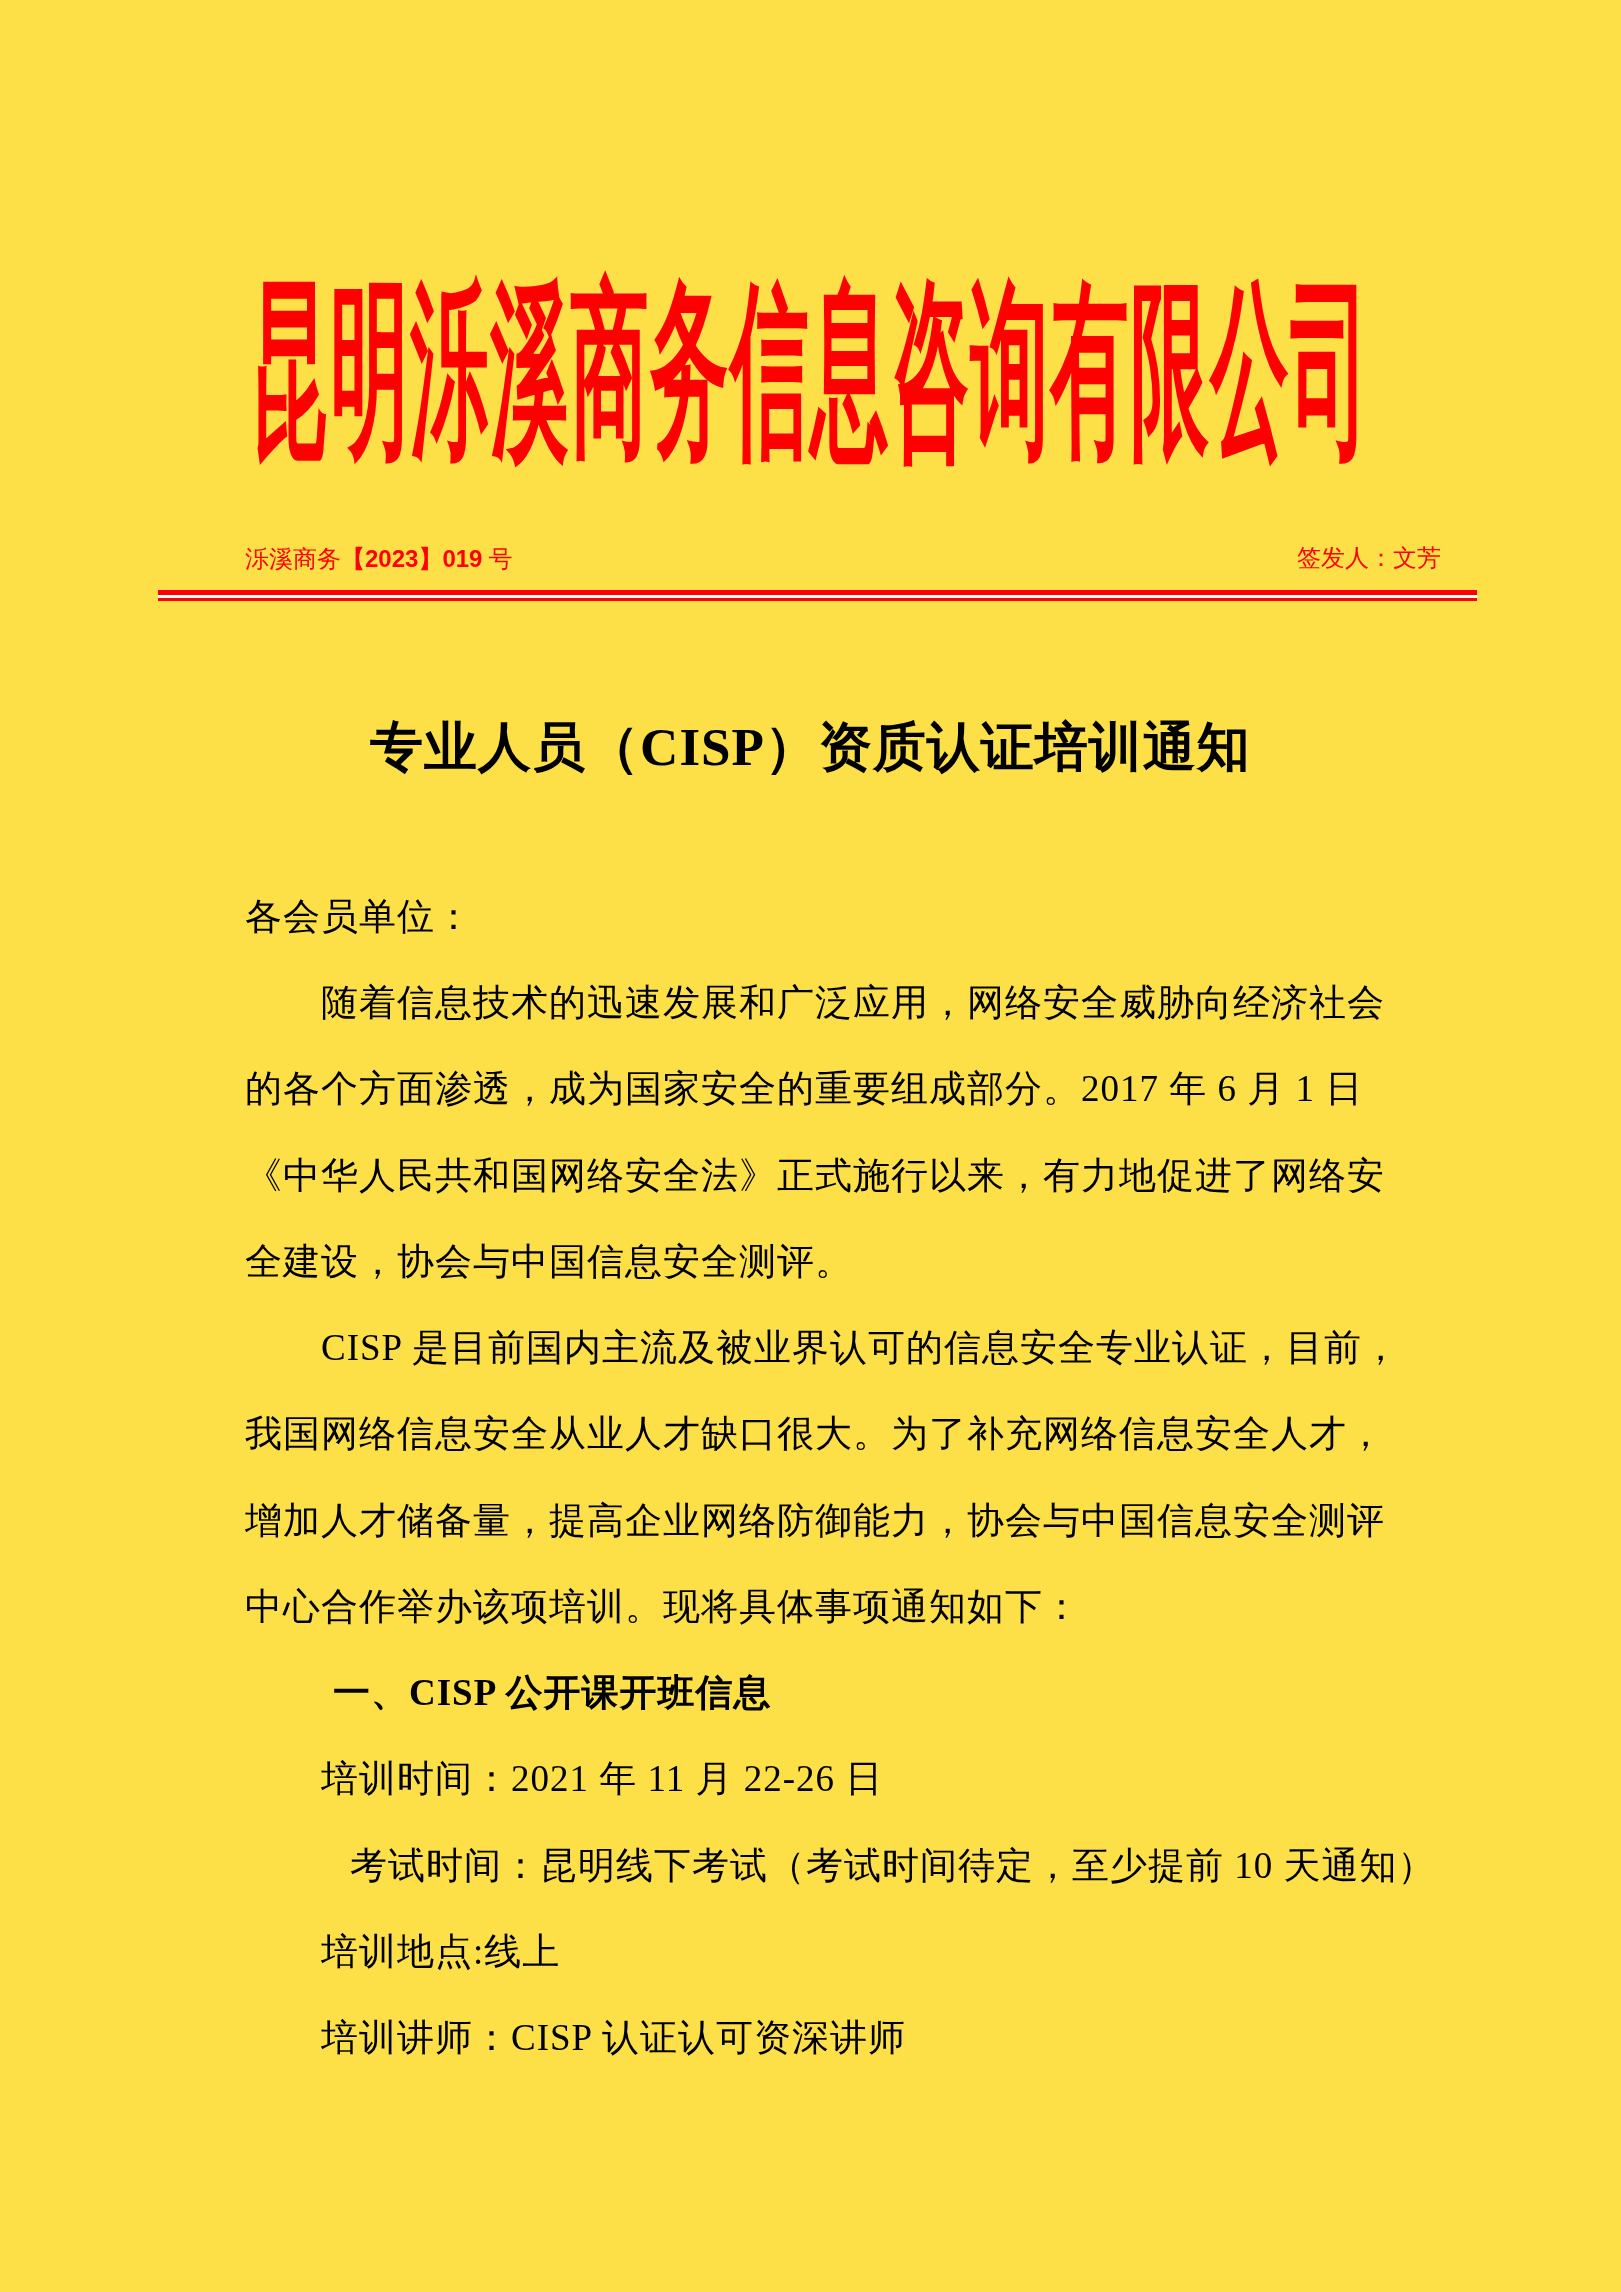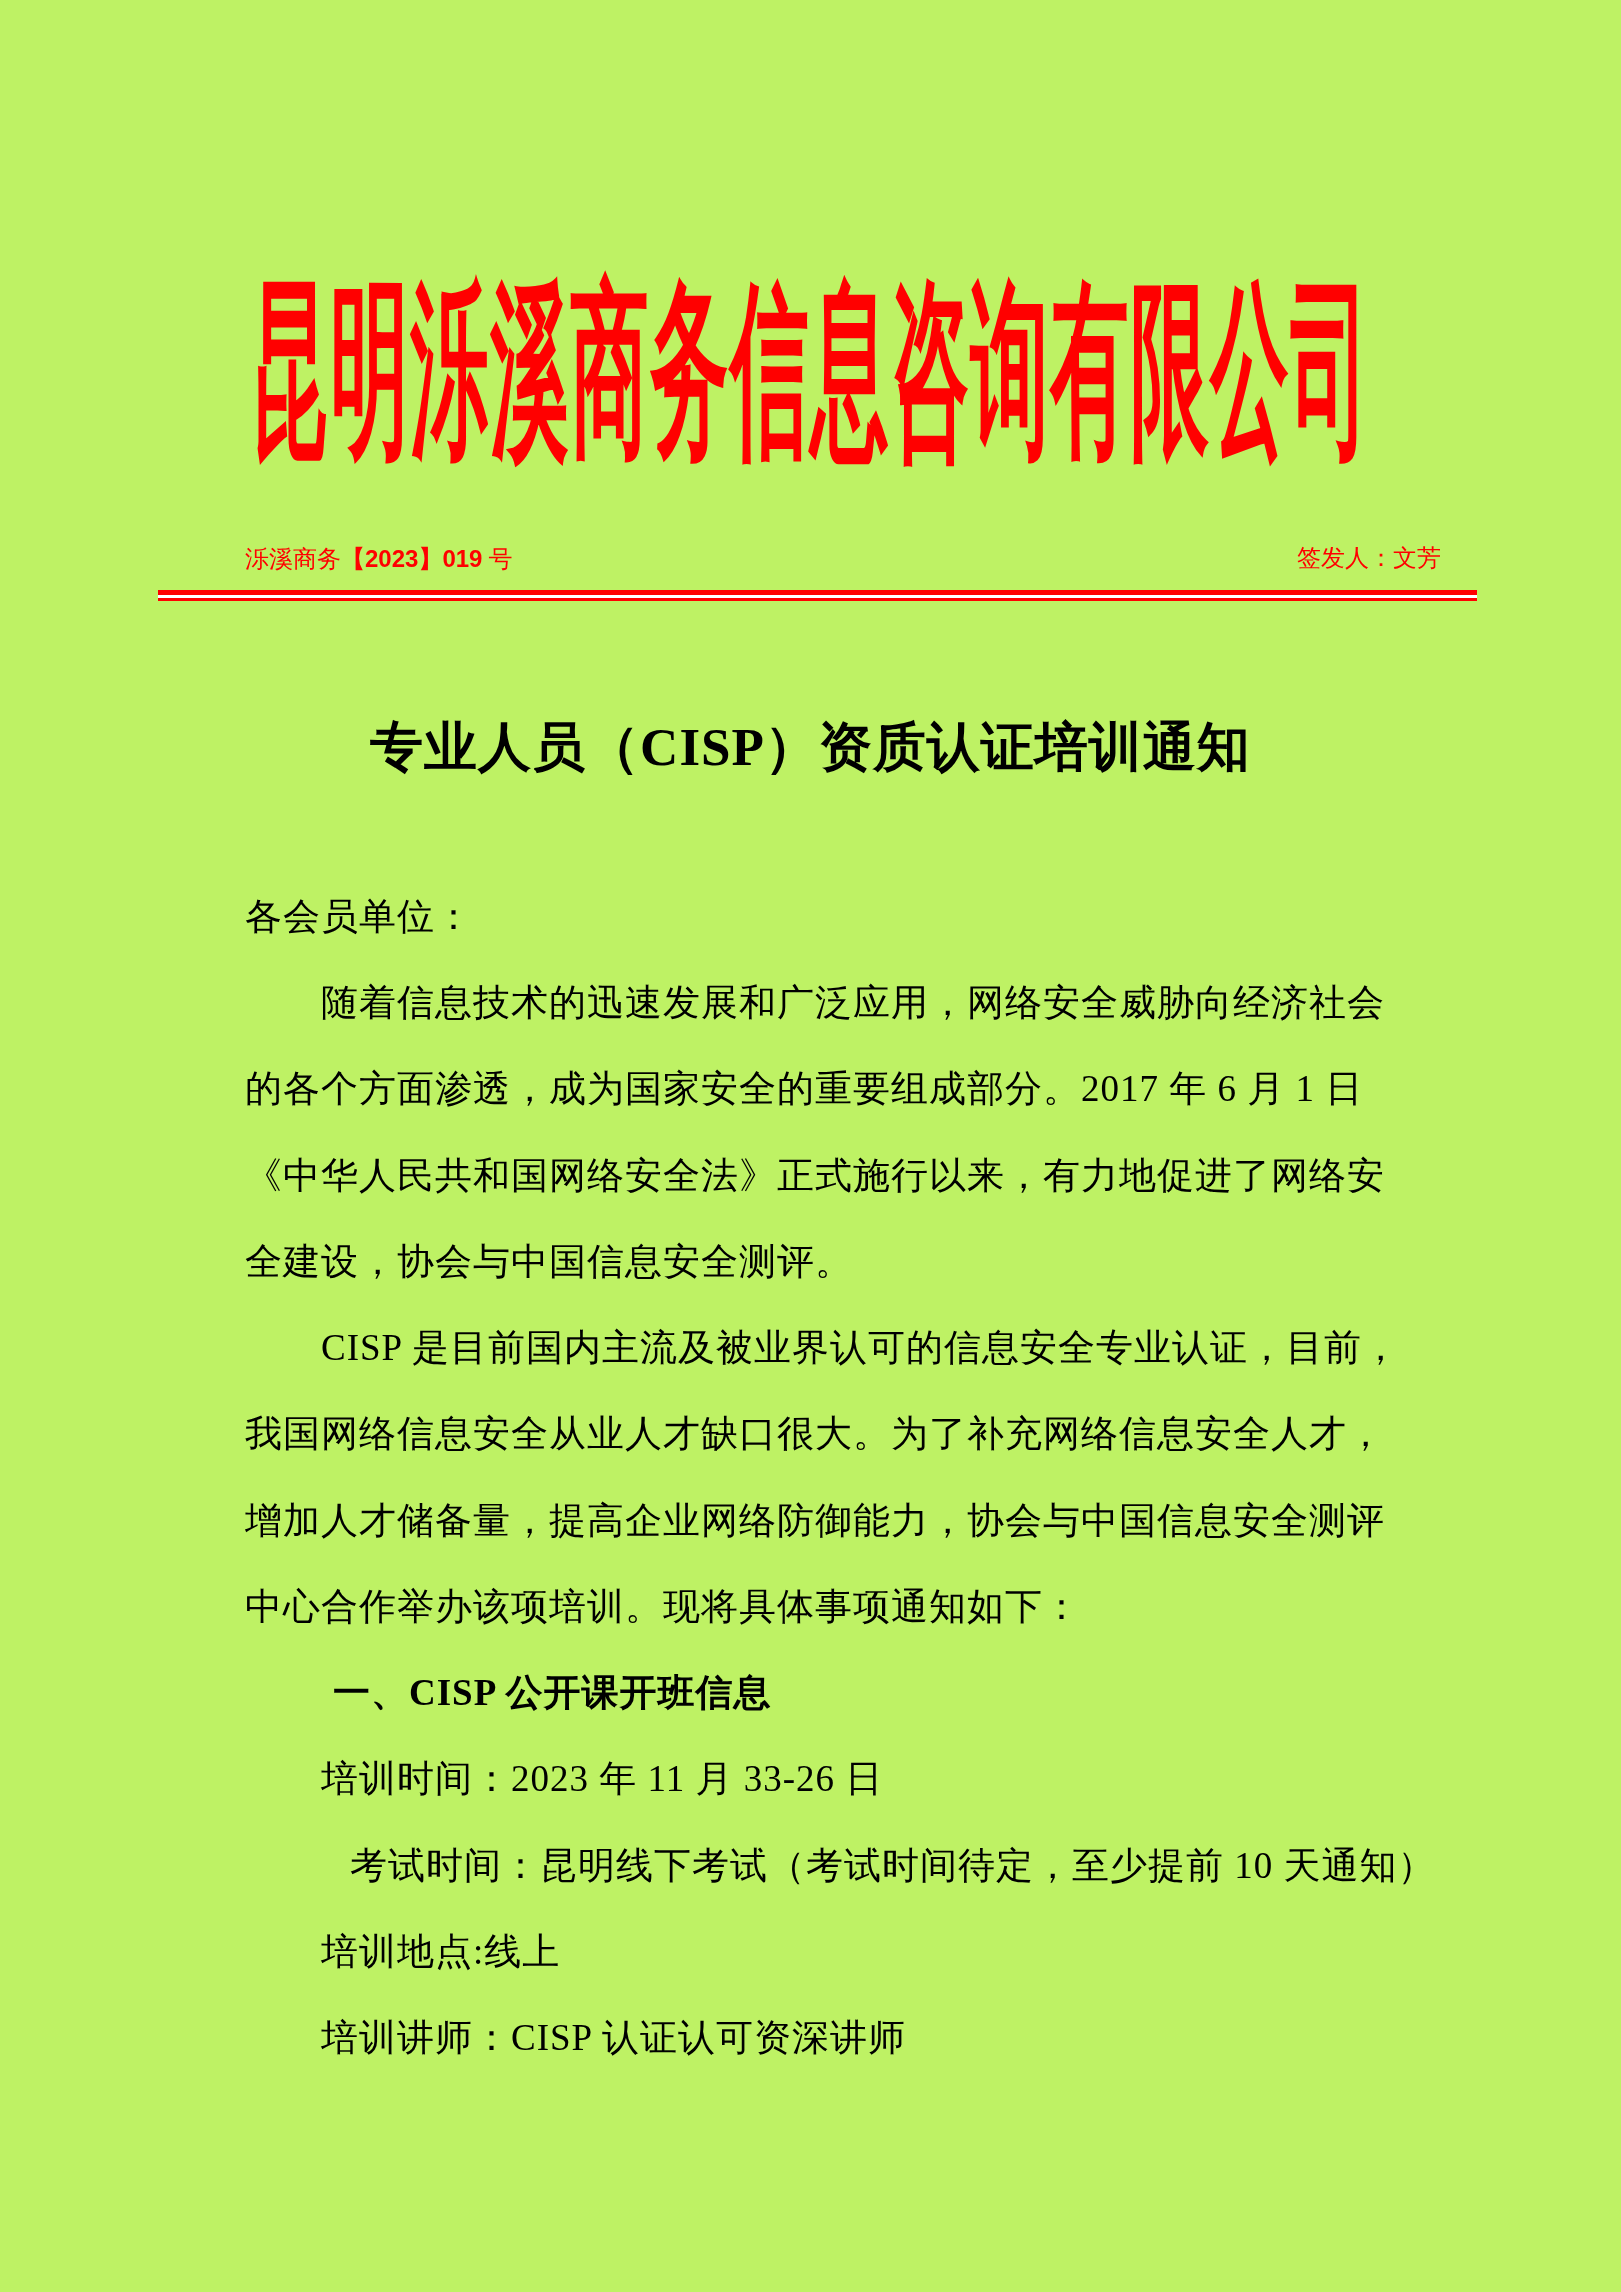--- a/index.html
+++ b/index.html
@@ -1,20 +1,20 @@
 <!DOCTYPE html>
 <html><head>
 <meta charset="utf-8">
 <style>
   html,body{margin:0;padding:0;background:#e8e8e8;}
   .page{
     position:relative;
     width:1621px;height:2293px;
     margin:0 auto;
-    background:#bef264;
+    background:#fde047;
     overflow:hidden;
     font-family:"Liberation Serif","DejaVu Serif",serif;
     color:#000000;
   }
   
   .masthead{
     position:absolute;
     top:274px;left:0;width:100%;
     text-align:center;
     font-family:"Liberation Sans","DejaVu Sans",sans-serif;
@@ -97,19 +97,19 @@
   <div class="bline flush" style="top:893px;">各会员单位：</div>
   <div class="bline indent" style="top:979px;">随着信息技术的迅速发展和广泛应用，网络安全威胁向经济社会</div>
   <div class="bline flush" style="top:1065px;">的各个方面渗透，成为国家安全的重要组成部分。2017 年 6 月 1 日</div>
   <div class="bline flush" style="top:1152px;">《中华人民共和国网络安全法》正式施行以来，有力地促进了网络安</div>
   <div class="bline flush" style="top:1238px;">全建设，协会与中国信息安全测评。</div>
   <div class="bline indent" style="top:1324px;">CISP 是目前国内主流及被业界认可的信息安全专业认证，目前，</div>
   <div class="bline flush" style="top:1410px;">我国网络信息安全从业人才缺口很大。为了补充网络信息安全人才，</div>
   <div class="bline flush" style="top:1497px;">增加人才储备量，提高企业网络防御能力，协会与中国信息安全测评</div>
   <div class="bline flush" style="top:1583px;">中心合作举办该项培训。现将具体事项通知如下：</div>
   <div class="bline indent2 bold" style="top:1669px;">一、CISP 公开课开班信息</div>
-  <div class="bline indent" style="top:1755px;">培训时间：2023 年 11 月 33-26 日</div>
+  <div class="bline indent" style="top:1755px;">培训时间：2021 年 11 月 22-26 日</div>
   <div class="bline indent" style="top:1842px;margin-left:29px;">考试时间：昆明线下考试（考试时间待定，至少提前 10 天通知）</div>
   <div class="bline indent" style="top:1928px;">培训地点:线上</div>
   <div class="bline indent" style="top:2014px;">培训讲师：CISP 认证认可资深讲师</div>
 
 </div>
 
 
 </body></html>

